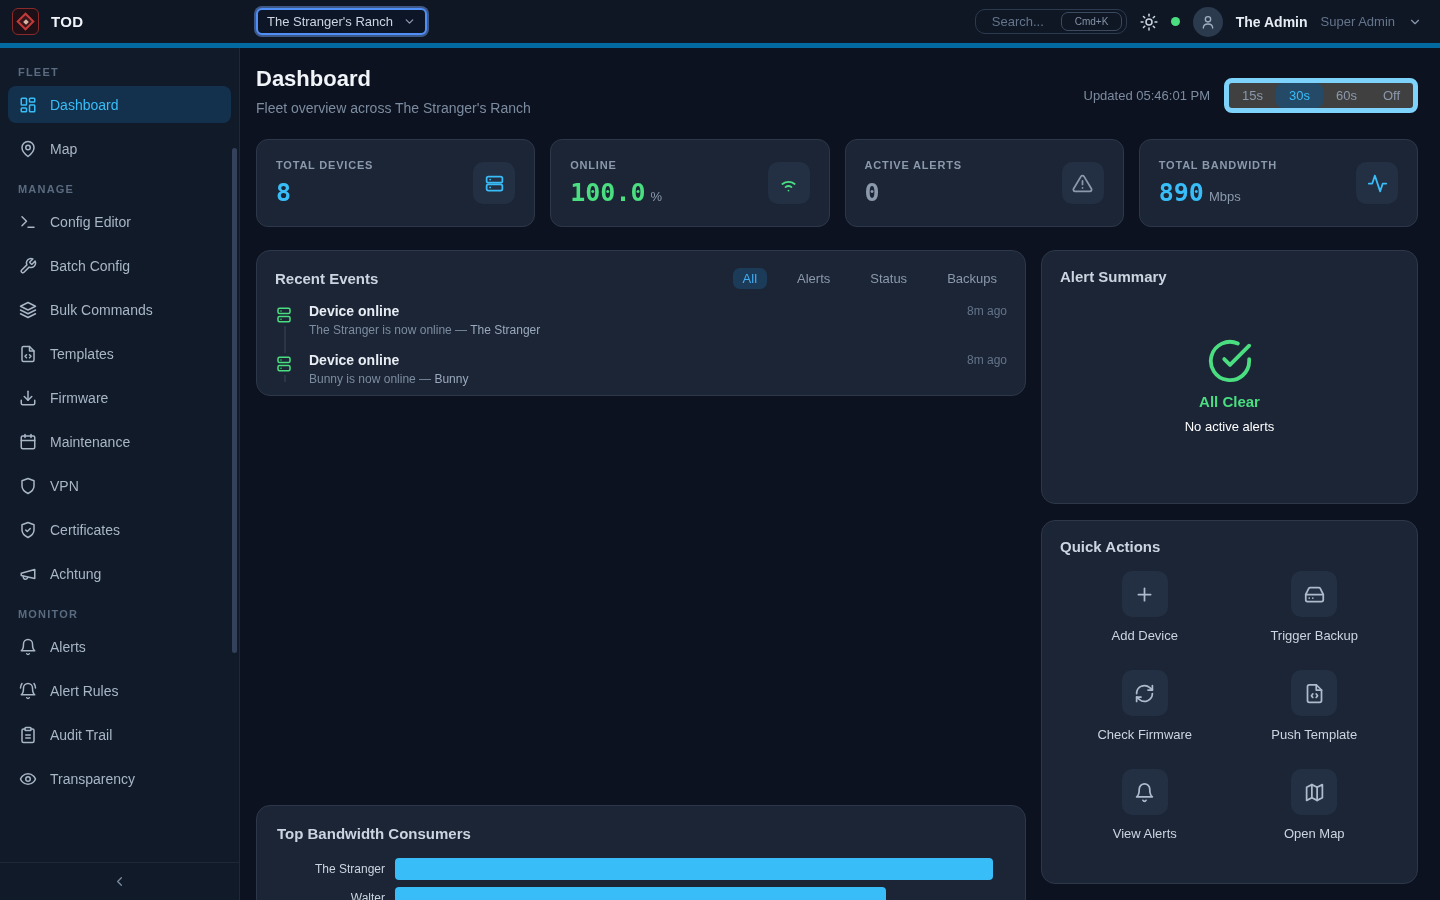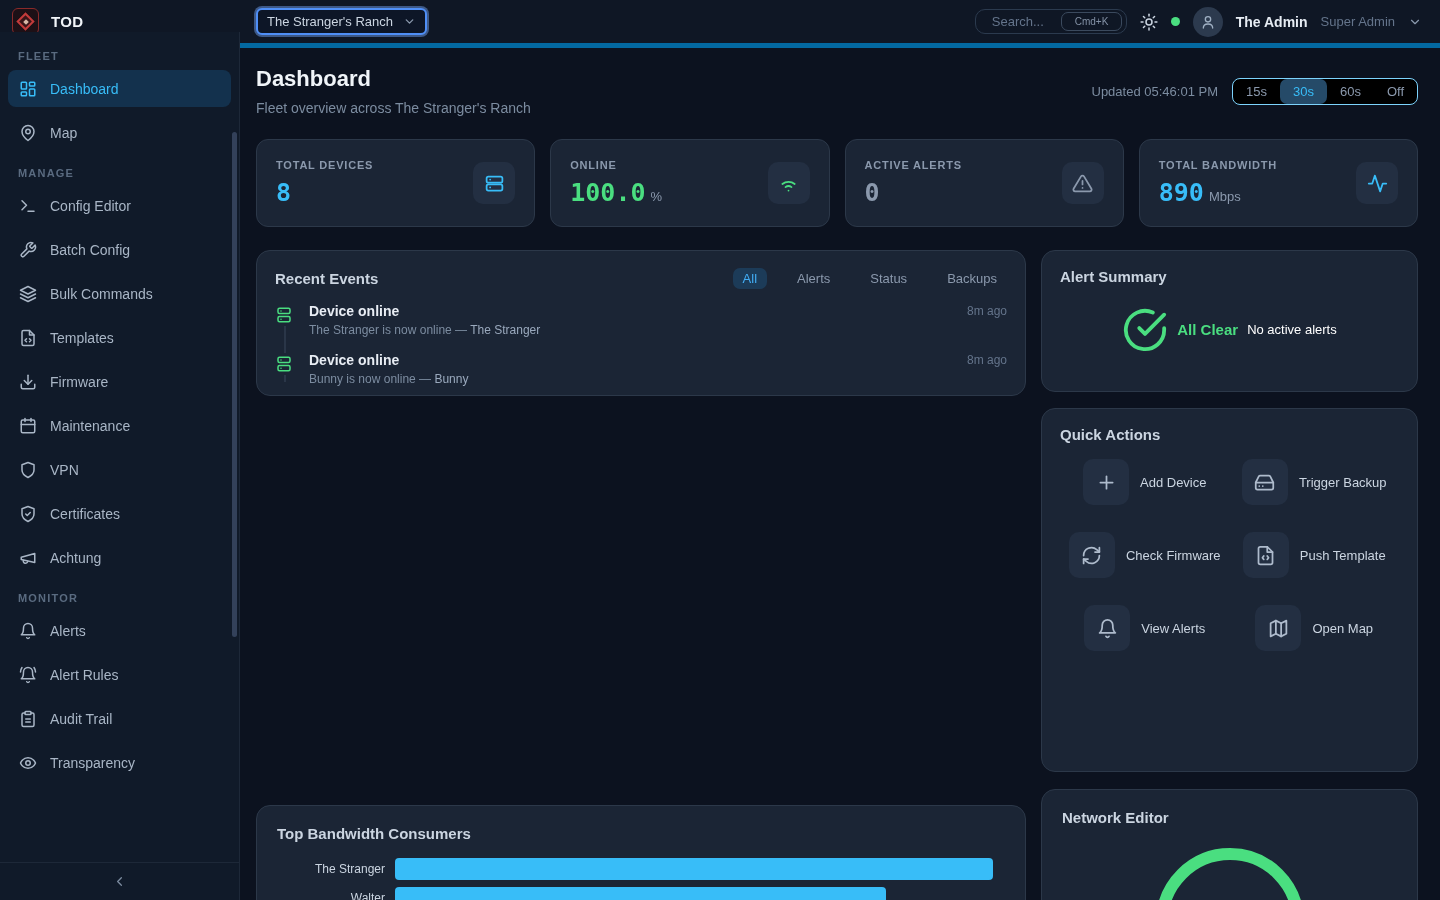--- a/index.html
+++ b/index.html
@@ -58,21 +58,21 @@
   .avatar {
     width:30px; height:30px; border-radius:50%; background:#2c3a4e;
     display:flex; align-items:center; justify-content:center; color:#9fb0c3;
   }
   .user-name { font-size:14px; color:#e6ecf3; font-weight:600; }
   .user-role { font-size:13px; color:#64748b; }
   .user-chevron { color:#8b99ad; }
 
   
   .sidebar {
-    position:fixed; top:32px; left:0; bottom:0; width:240px;
+    position:fixed; top:48px; left:0; bottom:0; width:240px;
     background:#101a29; border-right:1px solid #1d2838;
     display:flex; flex-direction:column;
   }
   .nav { flex:1; padding:10px 8px 0 8px; overflow:hidden; position:relative; }
   .section-label {
     font-size:11px; font-weight:700; letter-spacing:1.2px; color:#5a6b80;
     text-transform:uppercase; margin:16px 10px 8px 10px;
   }
   .section-label.first { margin-top:8px; }
   .nav-item {
@@ -92,22 +92,22 @@
 
   
   .main { margin-left:240px; padding:16px 22px 0 16px; }
 
   .page-head { height:57px; display:flex; justify-content:space-between; align-items:flex-start; }
   .page-title { font-size:22px; font-weight:700; color:#f1f5f9; margin-top:2px; }
   .page-sub { font-size:14px; color:#7c8ca0; margin-top:8px; }
   .head-right { display:flex; align-items:center; gap:14px; margin-top:14px; }
   .updated { font-size:13px; color:#7c8ca0;margin-left:40px; }
   .seg {
-    display:flex; align-items:center; border:1px solid #7dd3fc; border-radius:8px;
-    background:#000000; overflow:hidden;
+    display:flex; align-items:center; border:5px solid #7dd3fc; border-radius:8px;
+    background:#404040; overflow:hidden;
   }
   .seg-btn {
     padding:5px 13px; font-size:13px; color:#8b99ad; cursor:pointer; border-radius:7px;
   }
   .seg-btn.active { background:#254a68; color:#38bdf8; }
 
   
   .stats { display:flex; gap:15px; margin-top:18px; }
   .stat-card {
     flex:1; height:88px; background:#1b2535; border:1px solid #2c3849; border-radius:12px;
@@ -160,32 +160,32 @@
 
   
   .bw-card { height:240px; padding:19px 20px; }
   .bw-rows { margin-top:16px; }
   .bw-row { display:flex; align-items:center; margin-bottom:7px; }
   .bw-label { width:118px; flex:0 0 118px; text-align:right; padding-right:10px; font-size:12px; color:#cbd5e1; }
   .bw-track { flex:1; }
   .bw-bar { height:22px; background:#38bdf8; border-radius:4px; }
 
   
-  .alert-card { height:142px; padding:17px 18px; display:flex; flex-direction:column; }
-  .alert-center { flex:1; display:flex; flex-direction:row; align-items:center; justify-content:center; gap:9px; }
+  .alert-card { height:254px; padding:17px 18px; display:flex; flex-direction:column; }
+  .alert-center { flex:1; display:flex; flex-direction:column; align-items:center; justify-content:center; gap:9px; }
   .alert-check { color:#4ade80; }
   .alert-status { font-size:15px; font-weight:600; color:#4ade80; }
   .alert-detail { font-size:13px; color:#ffffff; }
 
   
   .qa-card { height:364px; margin-top:16px; padding:17px 18px; }
   .qa-grid {
     display:grid; grid-template-columns:1fr 1fr; row-gap:27px; margin-top:16px; justify-items:center;
   }
-  .qa-btn { display:flex; align-items:center; gap:11px; cursor:pointer; }
+  .qa-btn { display:flex; flex-direction:column; align-items:center; gap:11px; cursor:pointer; }
   .qa-icon {
     width:46px; height:46px; border-radius:10px; background:#232f42;
     display:flex; align-items:center; justify-content:center; color:#aebbcc;
   }
   .qa-label { font-size:13px; color:#cbd5e1; }
 
   
   .nh-card { height:240px; margin-top:17px; padding:19px 20px; position:relative; overflow:hidden; }
   .nh-ring { position:absolute; left:50%; top:52px; transform:translateX(-50%); }
 </style>

